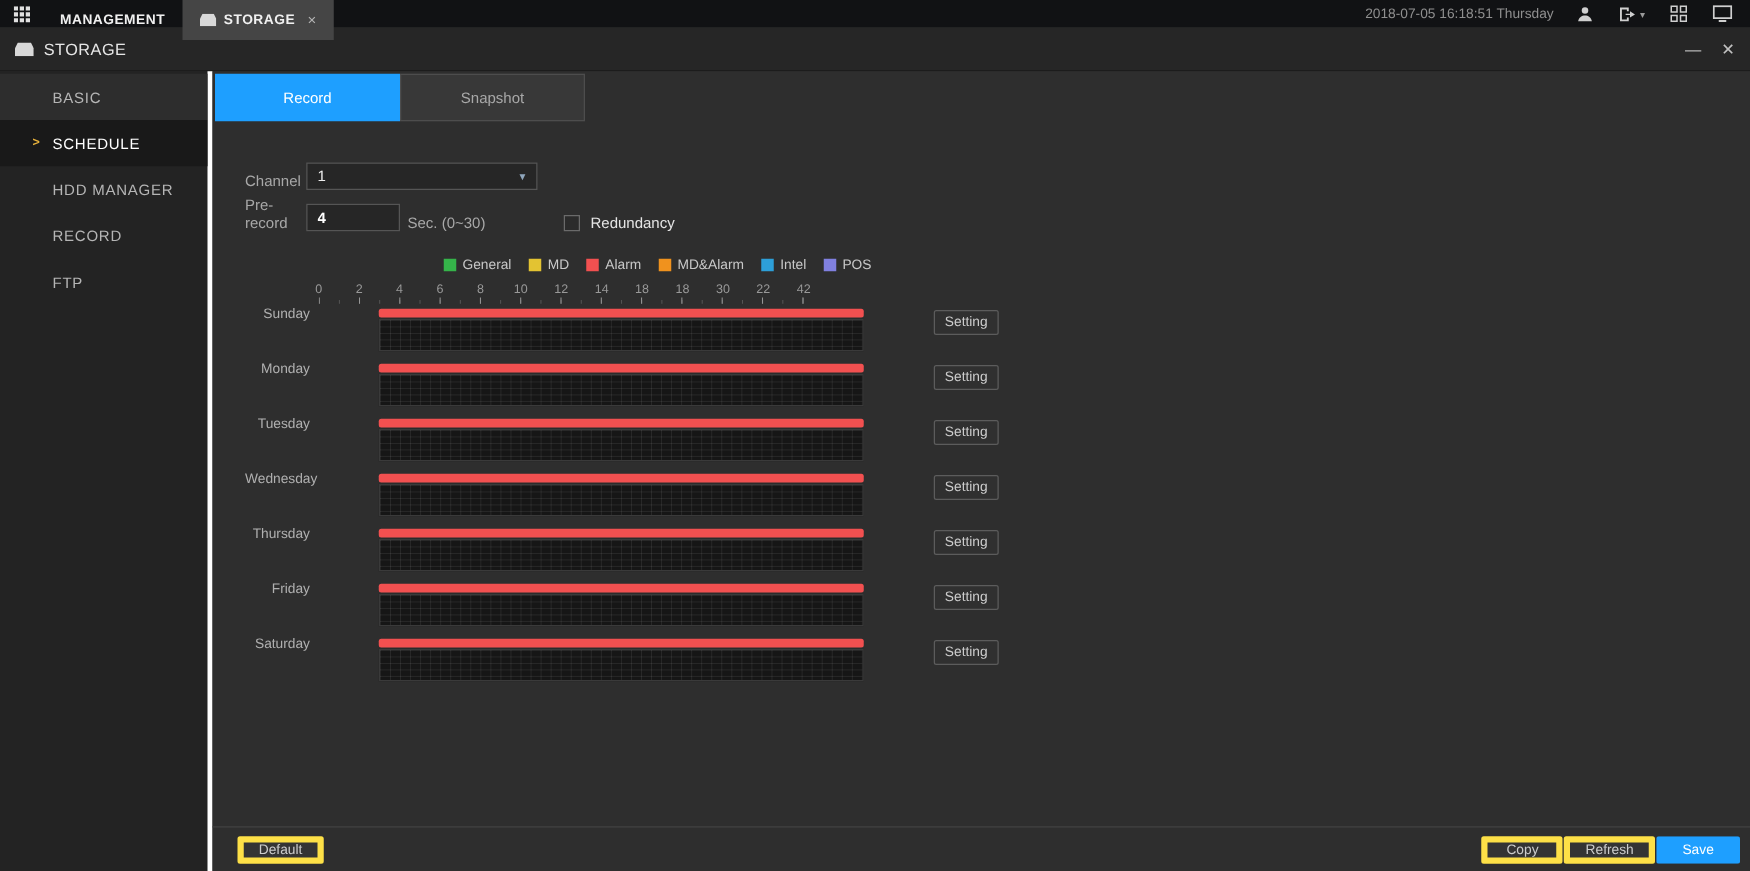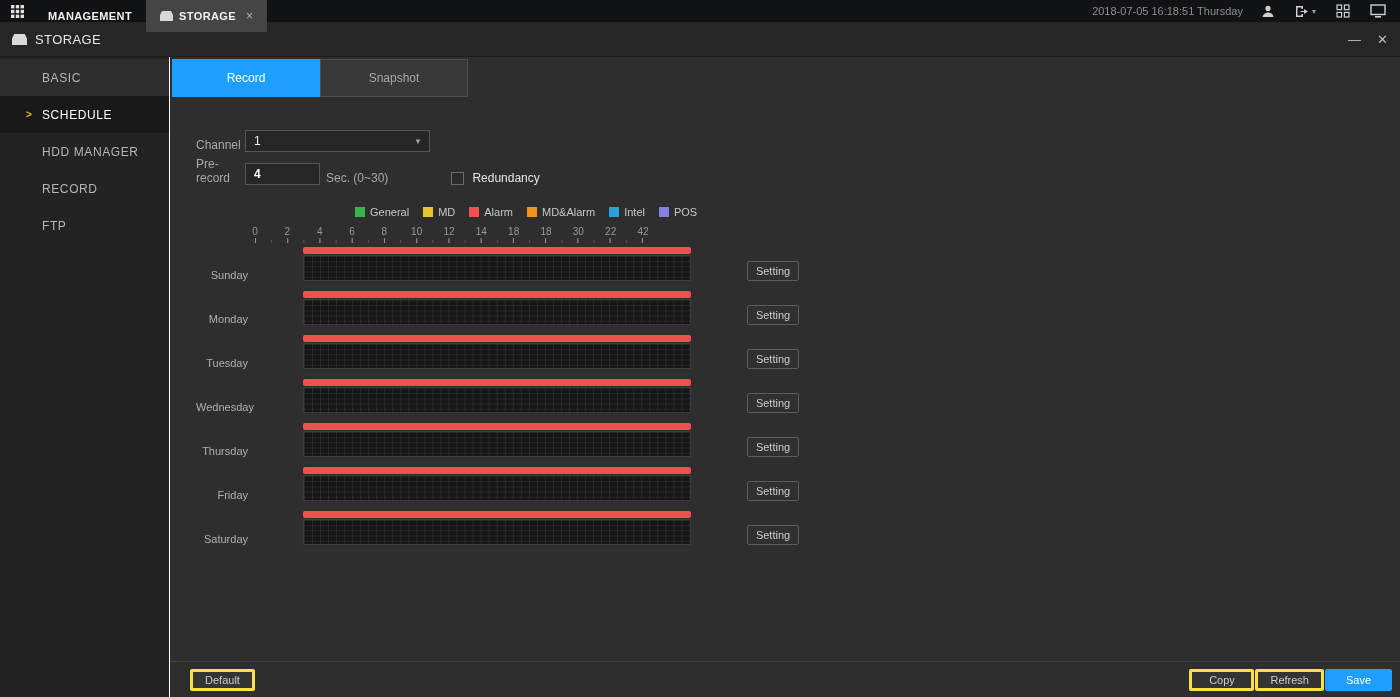--- a/index.html
+++ b/index.html
@@ -20,21 +20,21 @@
   .caret { color:#9a9a9a; font-size:8px; }
 
   
   .titlebar { height:35px; background:#262626; border-bottom:1px solid #1c1c1c; display:flex; align-items:center; padding:0 12px; }
   .titlebar .wtitle { color:#e6e6e6; font-size:13px; margin-left:8px; letter-spacing:.4px; }
   .win-controls { margin-left:auto; display:flex; align-items:center; gap:16px; color:#c0c0c0; font-size:13px; }
   .win-controls span { cursor:pointer; }
 
   
   .workspace { display:flex; height:640px; }
-  .sidebar { width:170px; background:#232323; border-right:1px solid #ffffff; padding-top:2px; }
+  .sidebar { width:170px; background:#232323; border-right:4px solid #ffffff; padding-top:2px; }
   .side-item { height:37px; display:flex; align-items:center; padding-left:42px; color:#b5b5b5; font-size:12px; letter-spacing:.6px; cursor:pointer; position:relative; }
   .side-item.lit { background:#2d2d2d; }
   .side-item.selected { background:#191919; color:#ffffff; }
   .side-item .sel-arrow { position:absolute; left:26px; color:#e9b33c; font-size:10px; font-weight:bold; }
 
   .content { flex:1; background:#2e2e2e; position:relative; }
 
   
   .tabs { display:flex; margin:2px 0 0 2px; }
   .tab { width:148px; height:38px; display:flex; align-items:center; justify-content:center; font-size:12px; cursor:pointer; }
@@ -63,34 +63,34 @@
   .ruler { margin:8px 0 0 59px; width:388px; position:relative; height:17px; }
   .ruler .tick { position:absolute; top:0; transform:translateX(-50%); color:#999; font-size:10px; }
   .tickstrip { position:absolute; bottom:0; left:0; width:388px; height:5px; border-right:1px solid #888;
     background-image:
       linear-gradient(to right, #999 1px, transparent 1px),
       linear-gradient(to right, #555 1px, transparent 1px);
     background-size: 8.3333% 100%, 4.1667% 60%;
     background-repeat:repeat-x; background-position:0 0, 0 bottom; }
 
   .days { margin-top:4px; }
-  .day-row { display:flex; align-items:flex-end; margin-bottom:10px;gap:48px; }
+  .day-row { display:flex; align-items:flex-start; margin-bottom:10px;gap:48px; }
   .day-label { width:52px; text-align:right; margin-right:7px; color:#b0b0b0; font-size:11px; line-height:11px; margin-top:-1px; }
   .day-track { width:388px; cursor:pointer; }
   .day-bar { height:7px; width:100%; border-radius:2px; }
   .day-grid { margin-top:1px; height:26px; background:#161616; border:1px solid #3a3a3a;
     background-image:
       linear-gradient(to right, rgba(255,255,255,.08) 1px, transparent 1px),
       linear-gradient(to bottom, rgba(255,255,255,.08) 1px, transparent 1px);
     background-size: 2.0833% 5.2px; }
   .setting-btn { margin-left:8px; margin-top:1px; width:52px; height:20px; background:#303030; border:1px solid #5c5c5c; color:#ccc; font-size:11px; border-radius:2px; cursor:pointer; font-family:"Liberation Sans", sans-serif; }
 
   
   .footer { position:absolute; left:0; right:0; bottom:0; height:36px; border-top:1px solid #424242; display:flex; align-items:center; padding:0 8px 0 20px; }
-  .btn { height:22px; min-width:65px; padding:0 12px; background:#343434; border:3px solid #fde047; color:#ccc; font-size:11px; border-radius:2px; cursor:pointer; font-family:"Liberation Sans", sans-serif; }
+  .btn { height:22px; min-width:65px; padding:0 12px; background:#343434; border:5px solid #fde047; color:#ccc; font-size:11px; border-radius:2px; cursor:pointer; font-family:"Liberation Sans", sans-serif; }
   .right-btns { margin-left:auto; display:flex; gap:1px; }
   .btn.primary { color:#fff; border-color:transparent; min-width:67px; }
 
   svg { display:block; }
 </style>
 </head>
 <body>
 
 <div class="screen">
 

